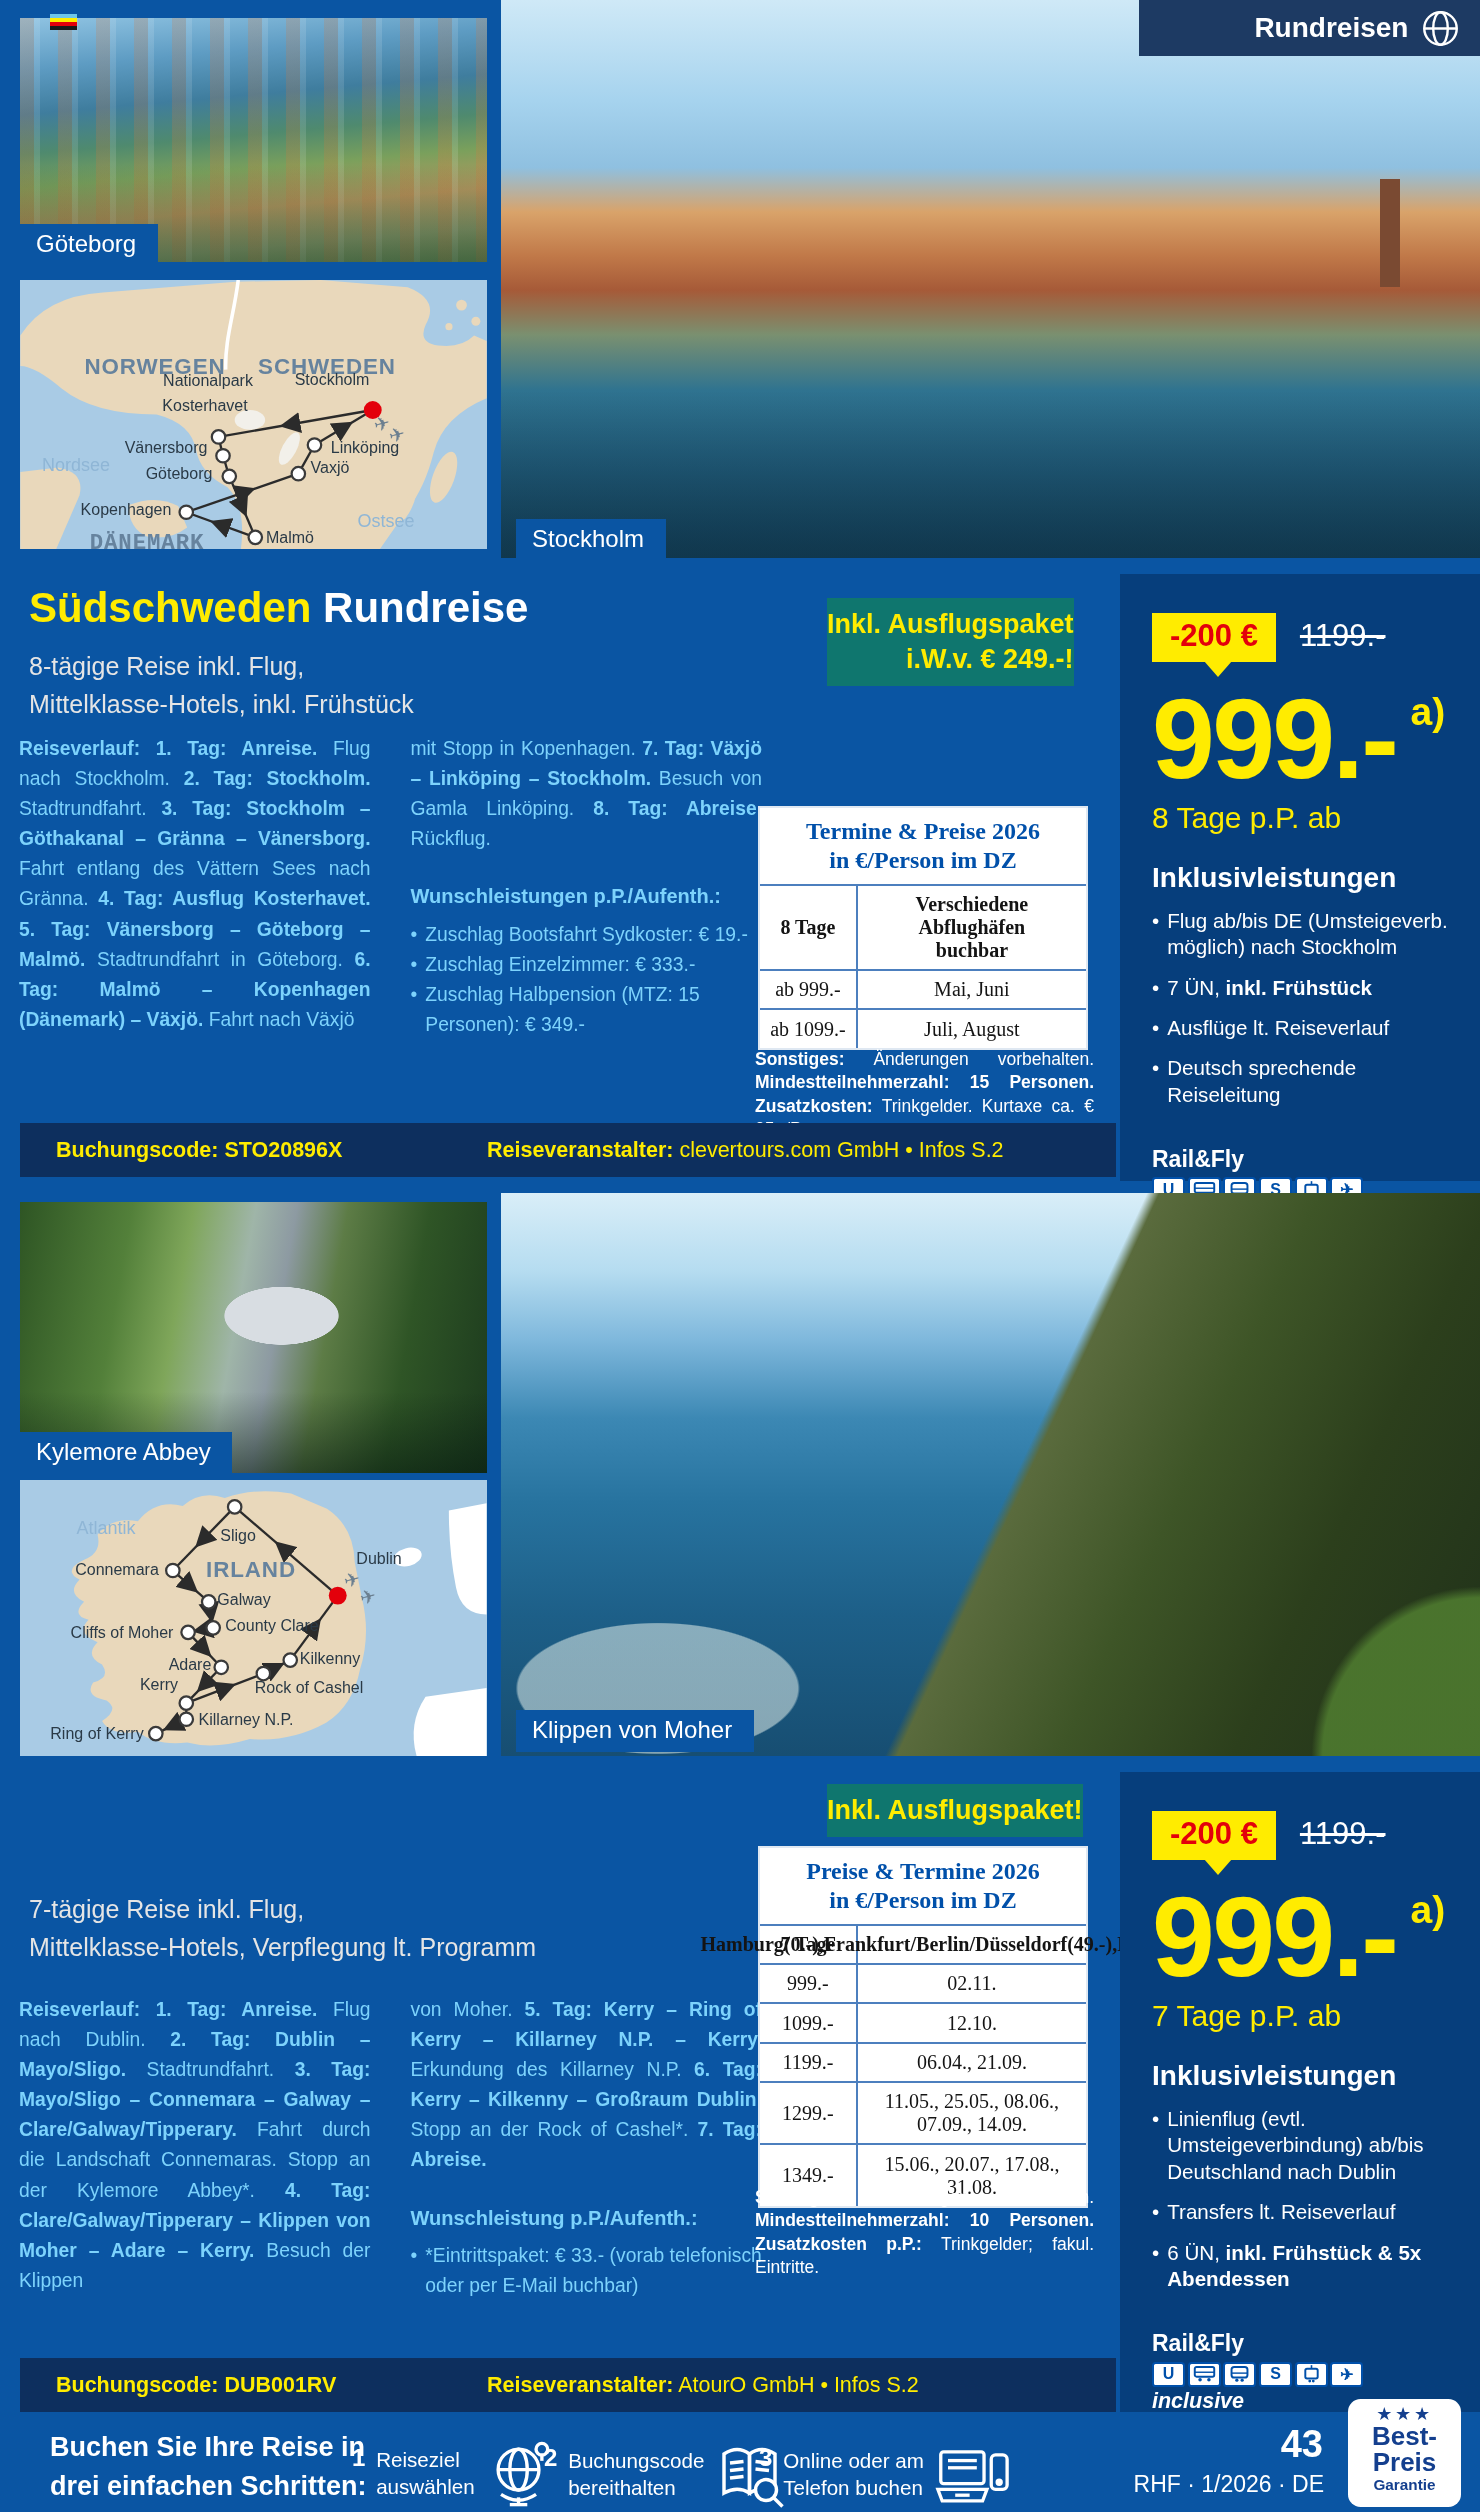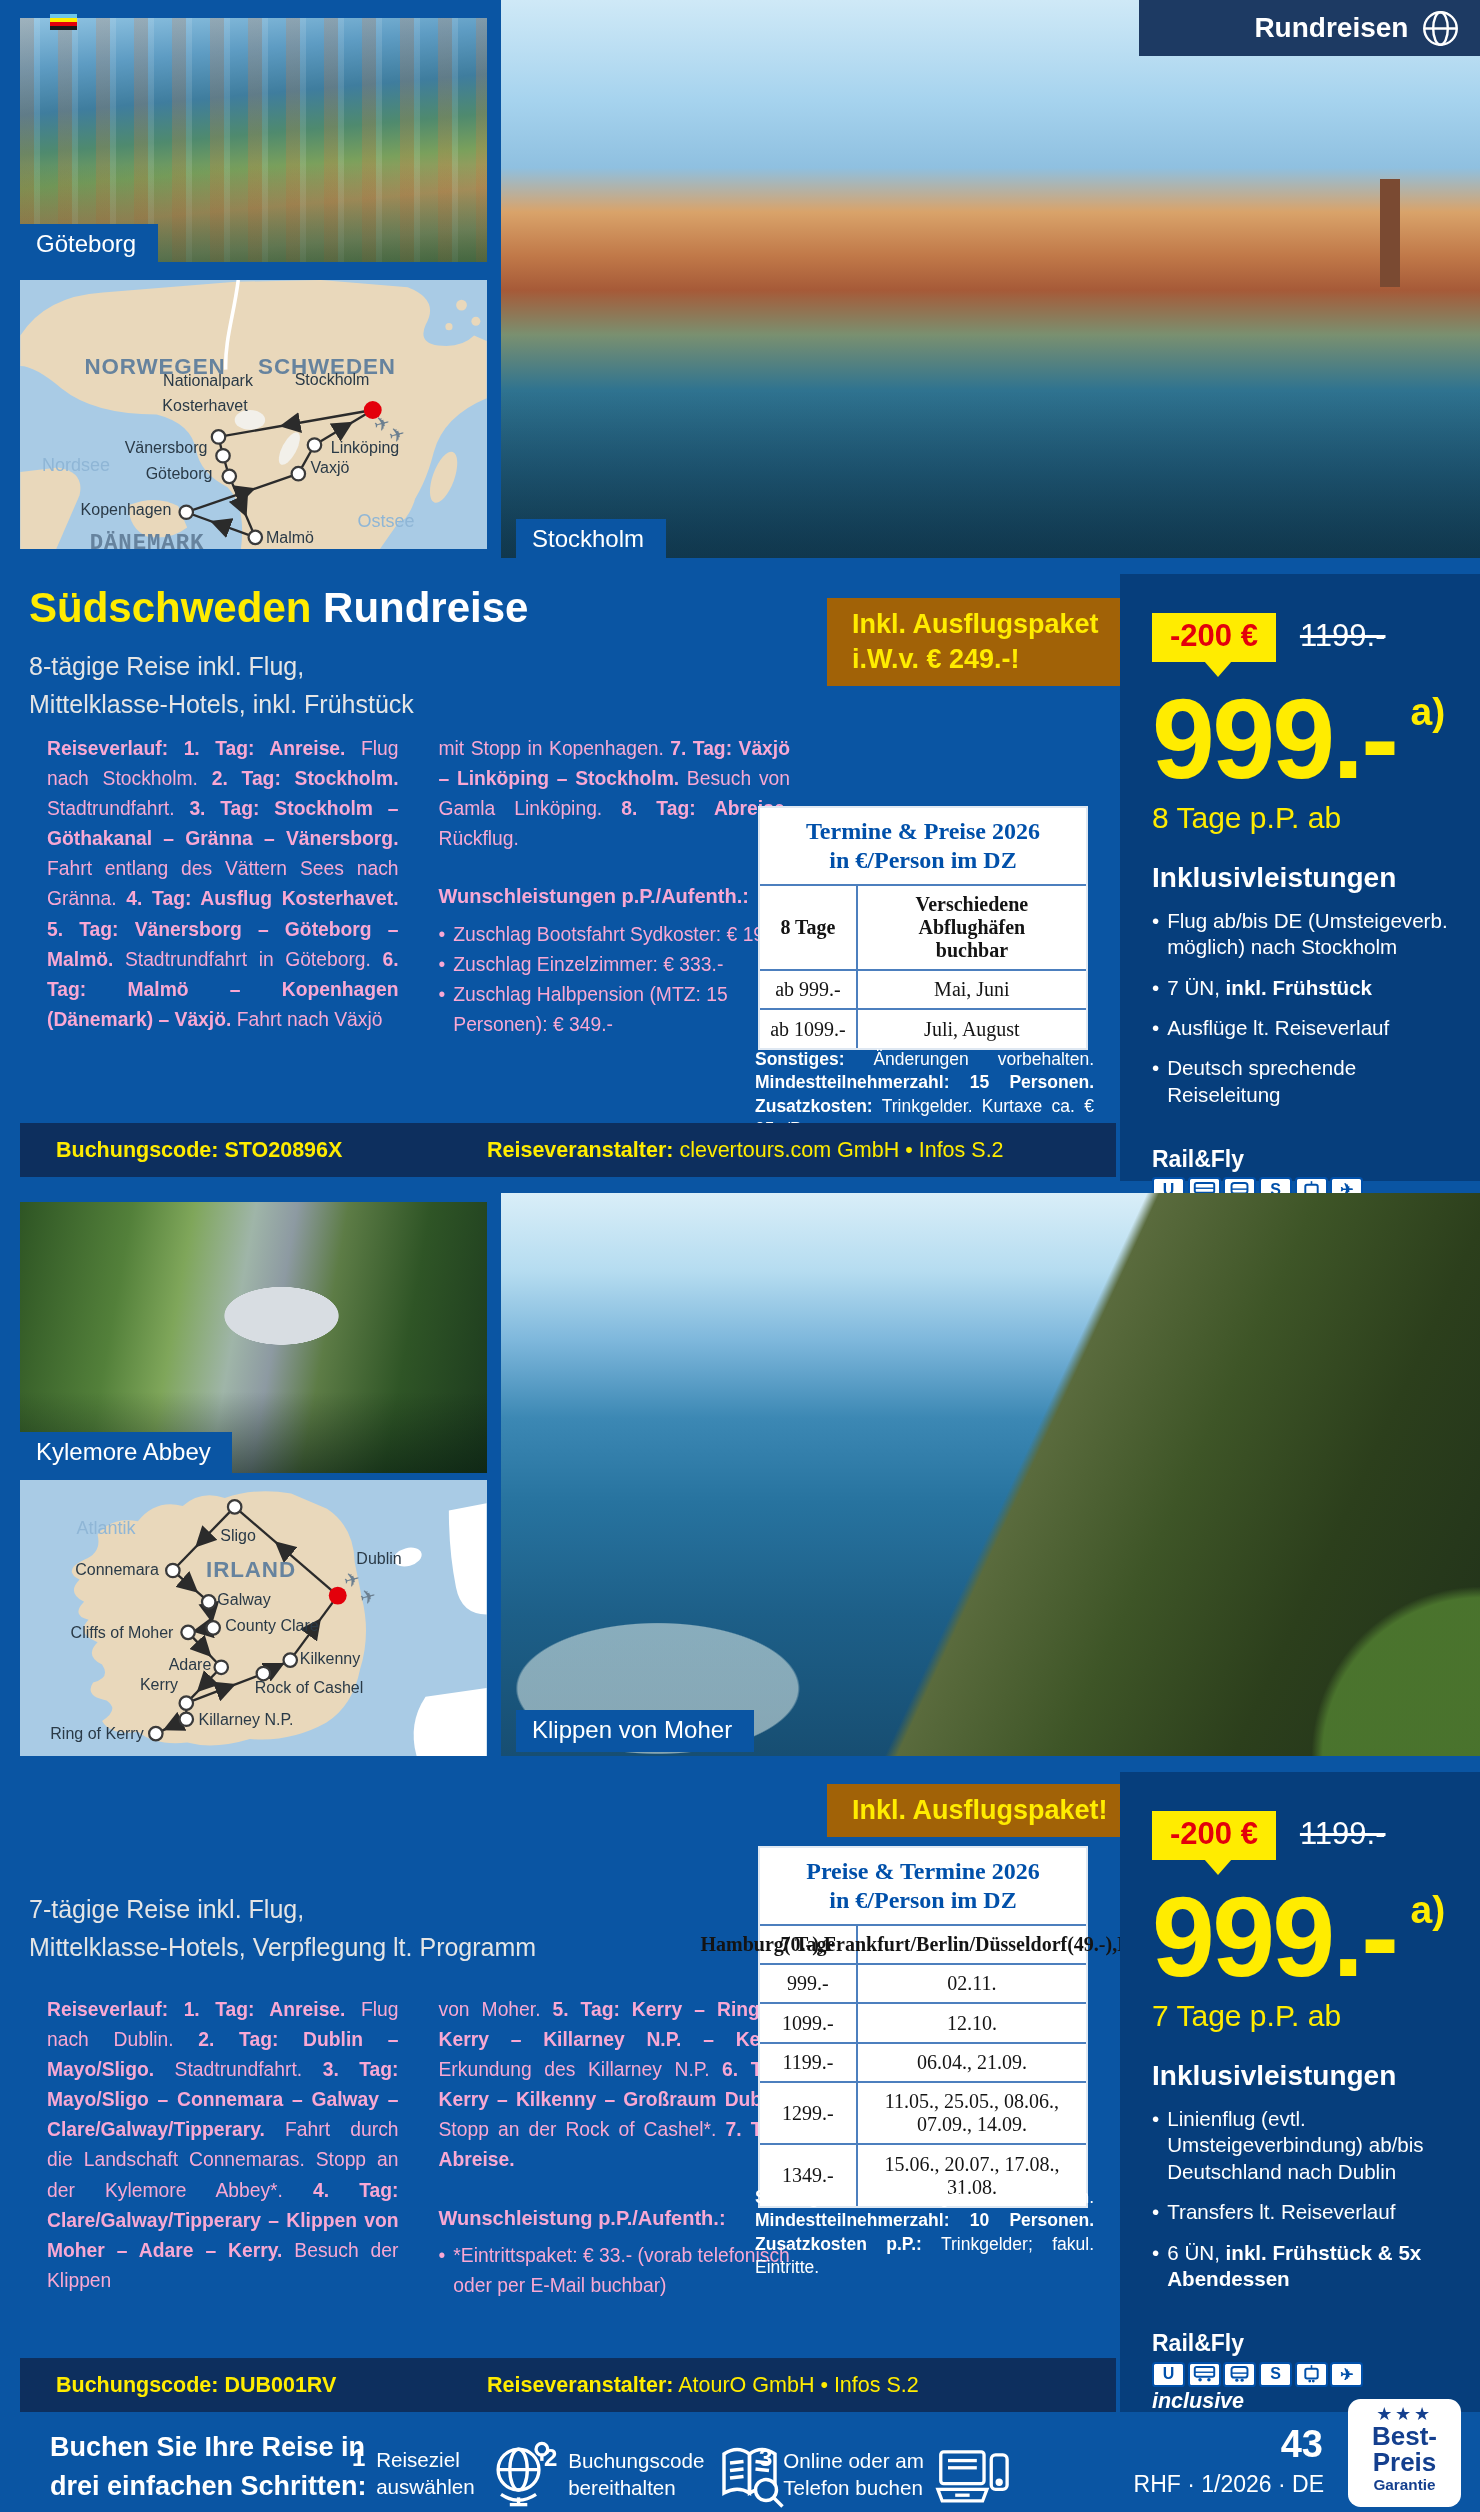--- a/index.html
+++ b/index.html
@@ -35,28 +35,28 @@
   #map-ireland{left:20px;top:1480px;width:467px;height:276px;}
   .map svg{position:absolute;left:0;top:0;}
   .ml{position:absolute;transform:translate(-50%,-50%);white-space:nowrap;}
   .ml.city{font-size:16px;color:#2a3a47;font-weight:500;}
   .ml.country{font-size:22.4px;color:#66839e;font-weight:bold;letter-spacing:0.9px;}
   .ml.water{font-size:18px;color:#8fb6d6;font-weight:500;}
   .ml.plane{font-size:19px;color:#6b7f90;transform:translate(-50%,-50%) rotate(-15deg);}
   .title{position:absolute;left:29px;font-weight:bold;font-size:42px;line-height:1.1;}
   .hl{color:#ffec00;} .wt{color:#fff;}
   .subtitle{position:absolute;left:29px;color:#e5e5e5;font-size:25px;line-height:1.5;}
-  .cols{position:absolute;left:47px;width:743px;display:flex;gap:40px;color:#f9a8d4;}
+  .cols{position:absolute;left:19px;width:743px;display:flex;gap:40px;color:#7dd3fc;}
   #cols1{top:734px;} #cols2{top:1995px;}
   .col{width:360px;font-size:19.3px;line-height:1.56;text-align:justify;}
   .w-title{font-weight:bold;font-size:20px;margin-top:27px;margin-bottom:7.2px;text-align:left;}
   .bullet{display:flex;gap:8px;text-align:left;}
   .bullet .dot{flex:none;}
-  .promo{position:absolute;left:827px;background:#a16207;color:#ffec00;font-weight:bold;
-     font-size:27px;line-height:1.3;padding:9px 25px;}
+  .promo{position:absolute;left:827px;background:#0f766e;color:#ffec00;font-weight:bold;
+     font-size:27px;line-height:1.3;padding:9px 0;text-align:right;}
   #promo1{top:598px;} #promo2{top:1784px;}
   .ptable{position:absolute;left:758px;width:330px;background:#fff;border:2.7px solid #dfe8f2;
      box-sizing:border-box;color:#141414;font-family:Liberation Serif, serif;}
   #table1{top:806px;} #table2{top:1846px;}
   .pt-title{color:#0050aa;font-weight:bold;font-size:24px;text-align:center;line-height:1.2;
      padding:9px 3.6px;border-bottom:2.7px solid #4c7fbe;}
   .pt-head{display:flex;border-bottom:2.7px solid #4c7fbe;font-weight:bold;font-size:20px;}
   .pt-c1{width:30%;border-right:2.7px solid #4c7fbe;display:flex;align-items:center;justify-content:center;
      padding:7.2px 3.6px;box-sizing:border-box;text-align:center;}
   .pt-c2{width:70%;display:flex;align-items:center;justify-content:center;padding:7.2px 7.2px;

